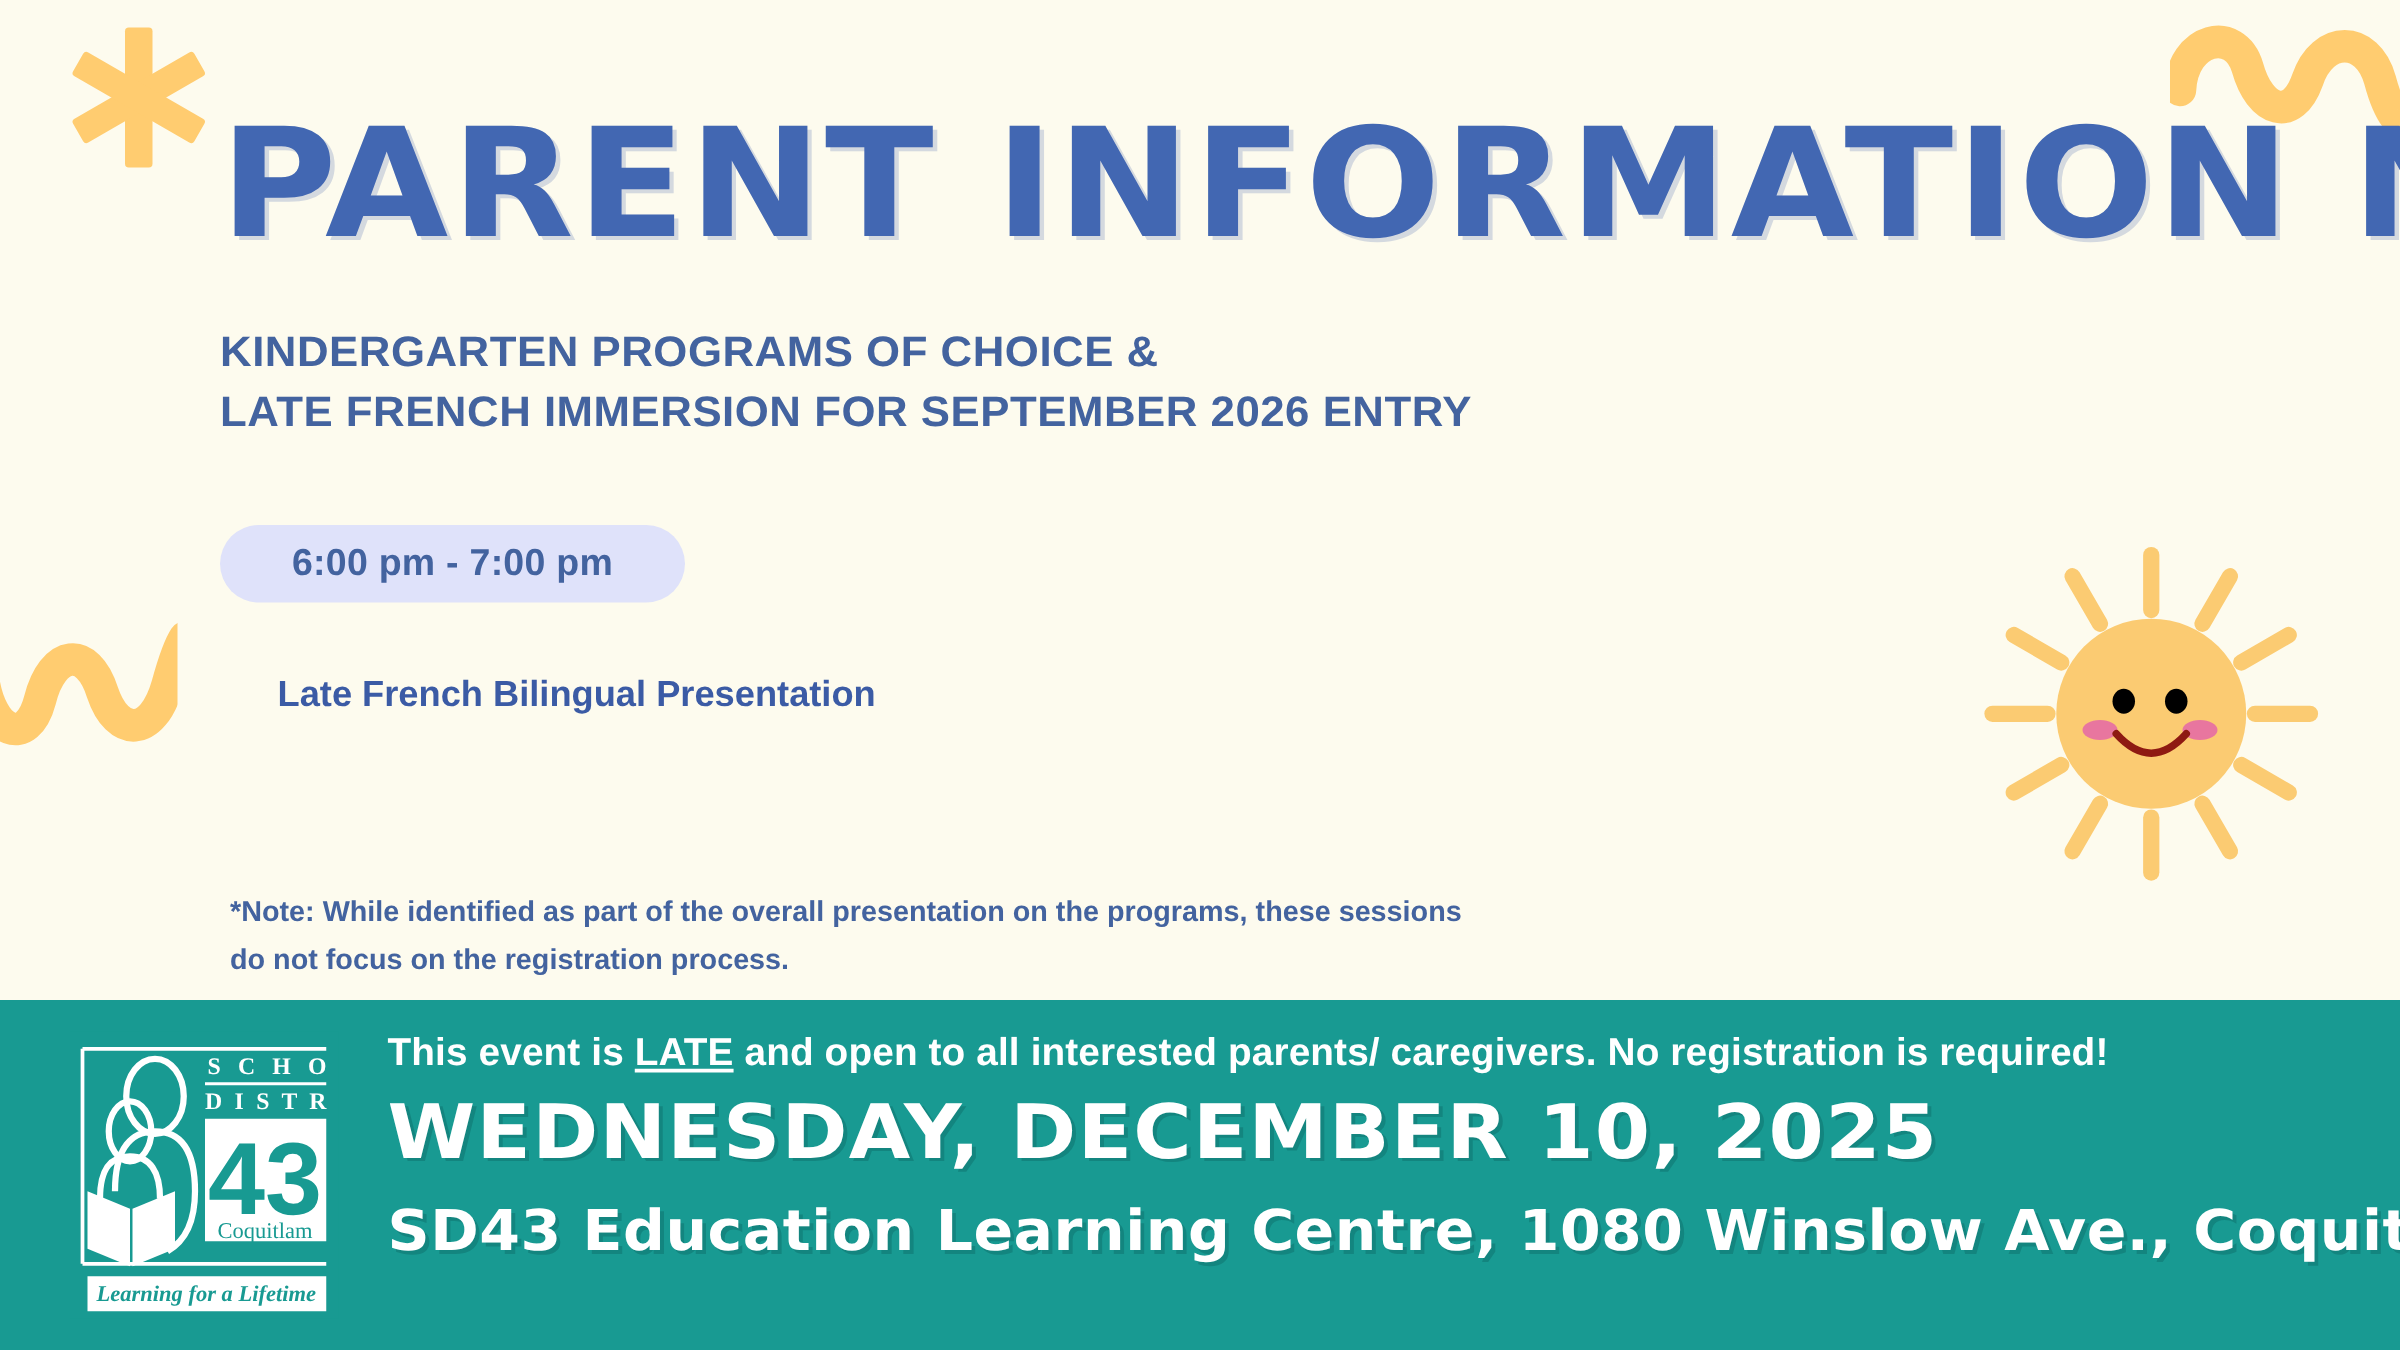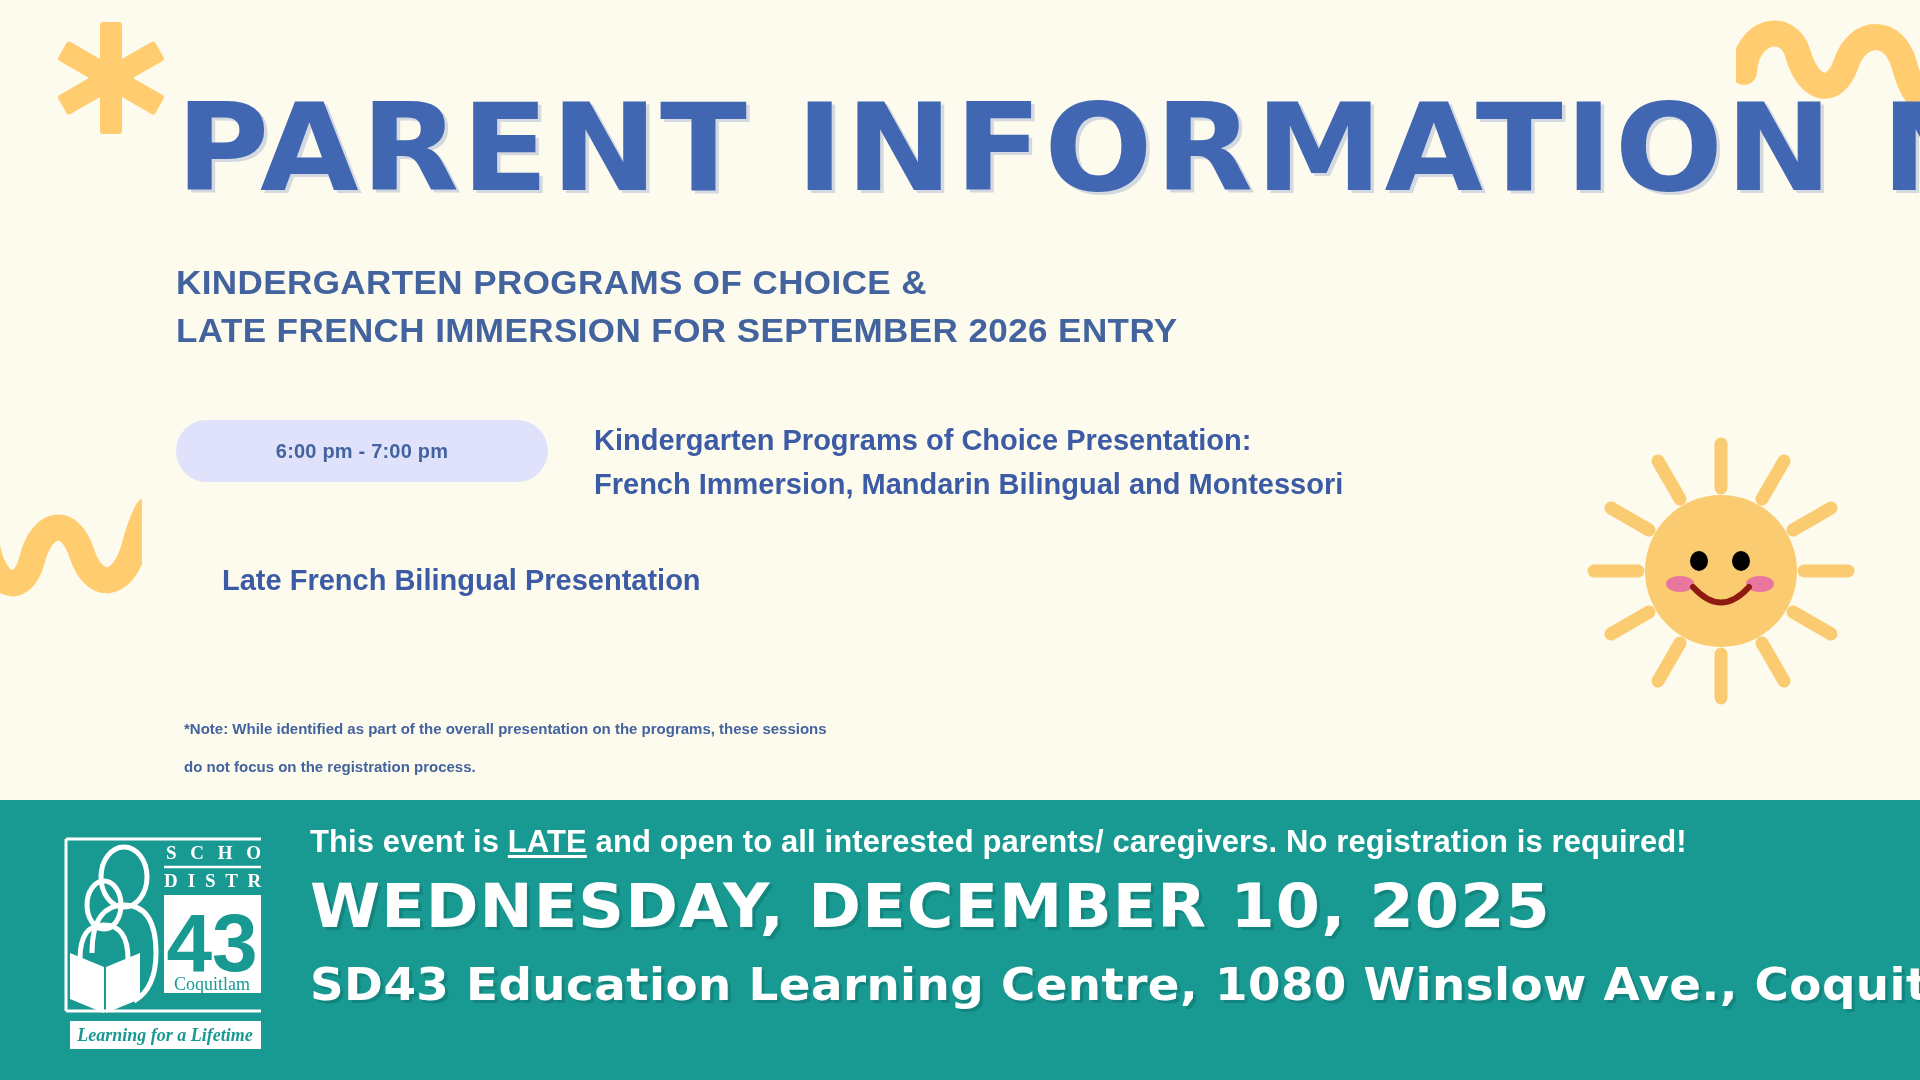--- a/index.html
+++ b/index.html
@@ -56,41 +56,41 @@
   #schedule{ position:absolute; left:176px; top:418px; width:1400px; }
   .schedule-row{ display:flex; align-items:flex-start; margin-bottom:52px; }
   .time-pill{
     flex:0 0 auto;
     width:372px; height:62px;
     background:#DFE2FA;
     border-radius:31px;
     display:flex; align-items:center; justify-content:center;
     font-family:"Liberation Sans", sans-serif;
     font-weight:700;
-    font-size:20px;
+    font-size:30px;
     letter-spacing:.2px;
     color:#43639F;
     margin-top:2px;
   }
   .session-text{
     margin-left:46px;
     font-family:"Liberation Sans", sans-serif;
     font-weight:700;
     font-size:29px;
     line-height:44px;
     color:#3B5BA5;
     white-space:nowrap;
   }
 
   
   #note-text{
     position:absolute; left:184px; top:710px;
     font-family:"Liberation Sans", sans-serif;
     font-weight:700;
-    font-size:15px;
+    font-size:23px;
     line-height:38px;
     color:#43639F;
   }
   #note-text div{ white-space:nowrap; }
 
   
   #teal-banner{
     position:absolute; left:0; top:800px; width:1920px; height:280px;
     background:#189A92; overflow:hidden;
   }
@@ -187,24 +187,20 @@
 
   <div id="subtitle">
     <div>KINDERGARTEN PROGRAMS OF CHOICE &amp;</div>
     <div>LATE FRENCH IMMERSION FOR SEPTEMBER 2026 ENTRY</div>
   </div>
 
   <div id="schedule">
 
     <div class="schedule-row">
       <div class="time-pill">6:00 pm - 7:00 pm</div>
-      <div class="session-text">
-        <div>Kindergarten Programs of Choice Presentation:</div>
-        <div>French Immersion, Mandarin Bilingual and Montessori</div>
-      </div>
     </div>
 
     <div class="schedule-row">
       <div class="session-text">
         <div>Late French Bilingual Presentation</div>
       </div>
     </div>
 
   </div>
 

